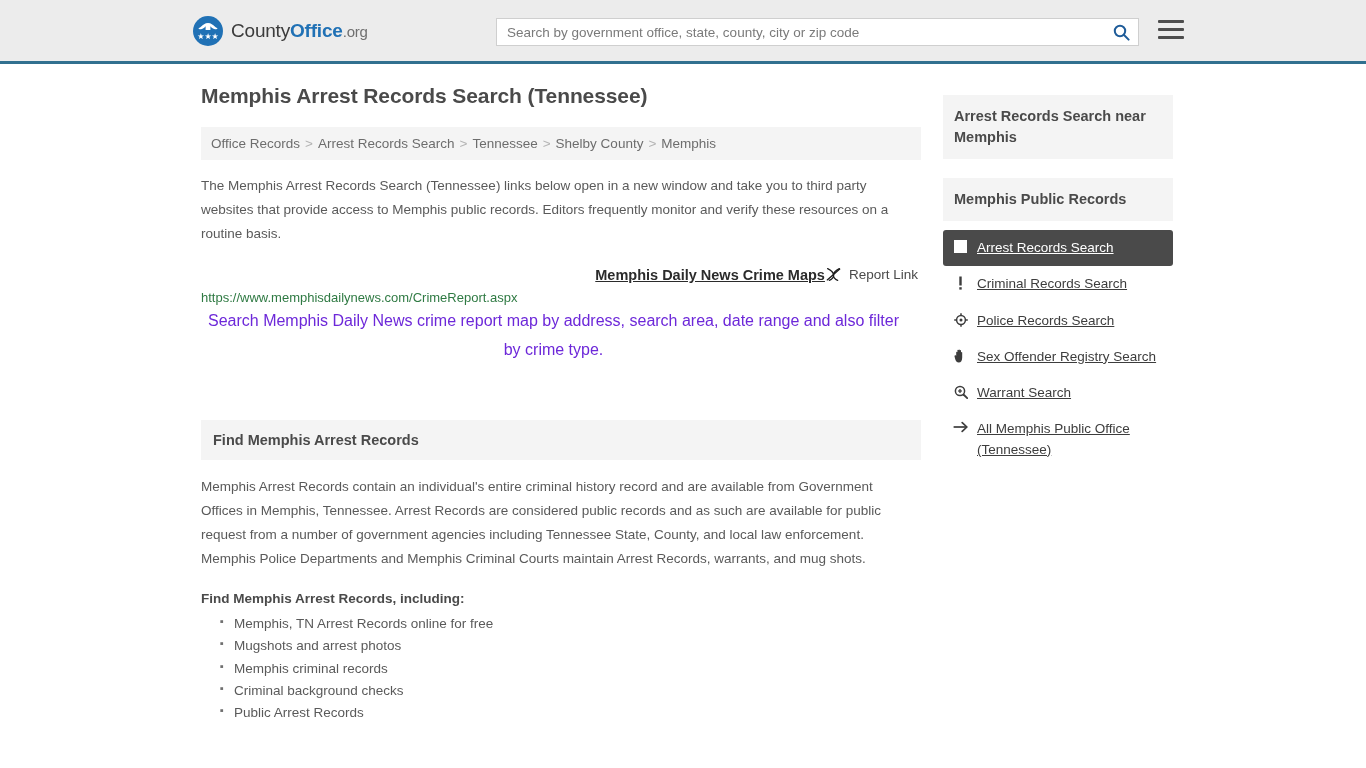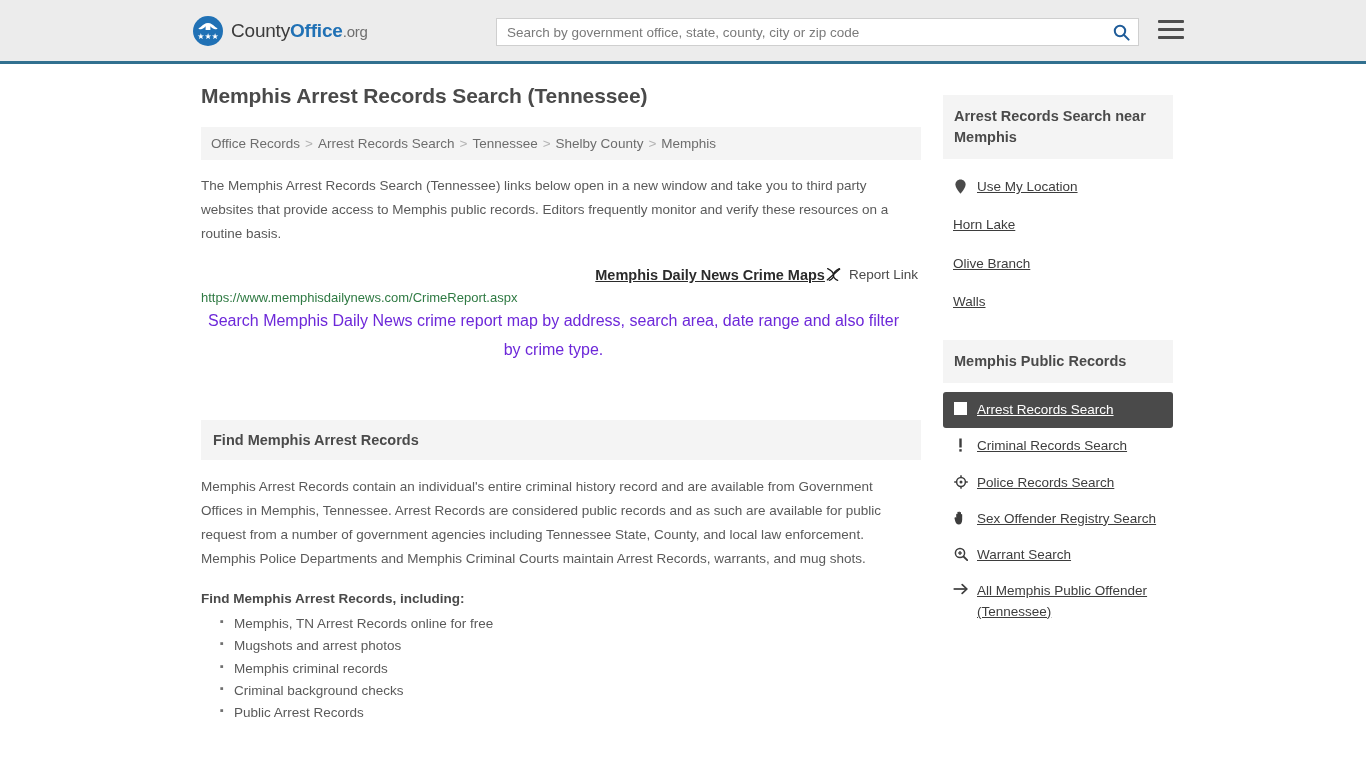--- a/index.html
+++ b/index.html
@@ -352,43 +352,20 @@
       <li>Memphis criminal records</li>
       <li>Criminal background checks</li>
       <li>Public Arrest Records</li>
     </ul>
   </div>
 
   <div class="col-side">
 
     <div class="side-card">
       <div class="side-head">Arrest Records Search near Memphis</div>
-      <div class="side-list side-links">
-
-        <div class="side-item">
-          <span class="ic">
-            <svg width="11" height="15" viewBox="0 0 11 15">
-              <path d="M5.5 0.4 C2.6 0.4 0.4 2.6 0.4 5.4 C0.4 9 5.5 14.6 5.5 14.6 C5.5 14.6 10.6 9 10.6 5.4 C10.6 2.6 8.4 0.4 5.5 0.4 Z" fill="#4a4a4a"></path>
-            </svg>
-          </span>
-          <span class="lbl">Use My Location</span>
-        </div>
-
-        <div class="side-item no-icon">
-          <span class="lbl">Horn Lake</span>
-        </div>
-
-        <div class="side-item no-icon">
-          <span class="lbl">Olive Branch</span>
-        </div>
-
-        <div class="side-item no-icon">
-          <span class="lbl">Walls</span>
-        </div>
-      </div>
     </div>
 
     <div class="side-card">
       <div class="side-head">Memphis Public Records</div>
       <div class="side-list">
 
         <div class="side-item active">
           <span class="ic">
             <svg width="13" height="13" viewBox="0 0 13 13">
               <rect x="0.5" y="0.5" width="12" height="12" fill="#ffffff" stroke="#ffffff" stroke-width="1"></rect>
@@ -442,19 +419,19 @@
           <span class="lbl">Warrant Search</span>
         </div>
 
         <div class="side-item">
           <span class="ic">
             <svg width="15" height="12" viewBox="0 0 15 12">
               <line x1="0.6" y1="6" x2="13" y2="6" stroke="#3d3d3d" stroke-width="1.7"></line>
               <path d="M9.2 1.6 L13.9 6 L9.2 10.4" fill="none" stroke="#3d3d3d" stroke-width="1.7" stroke-linecap="round" stroke-linejoin="round"></path>
             </svg>
           </span>
-          <span class="lbl">All Memphis Public Offender (Tennessee)</span>
+          <span class="lbl">All Memphis Public Office (Tennessee)</span>
         </div>
 
       </div>
     </div>
   </div>
 </div>
 
 </body></html>

